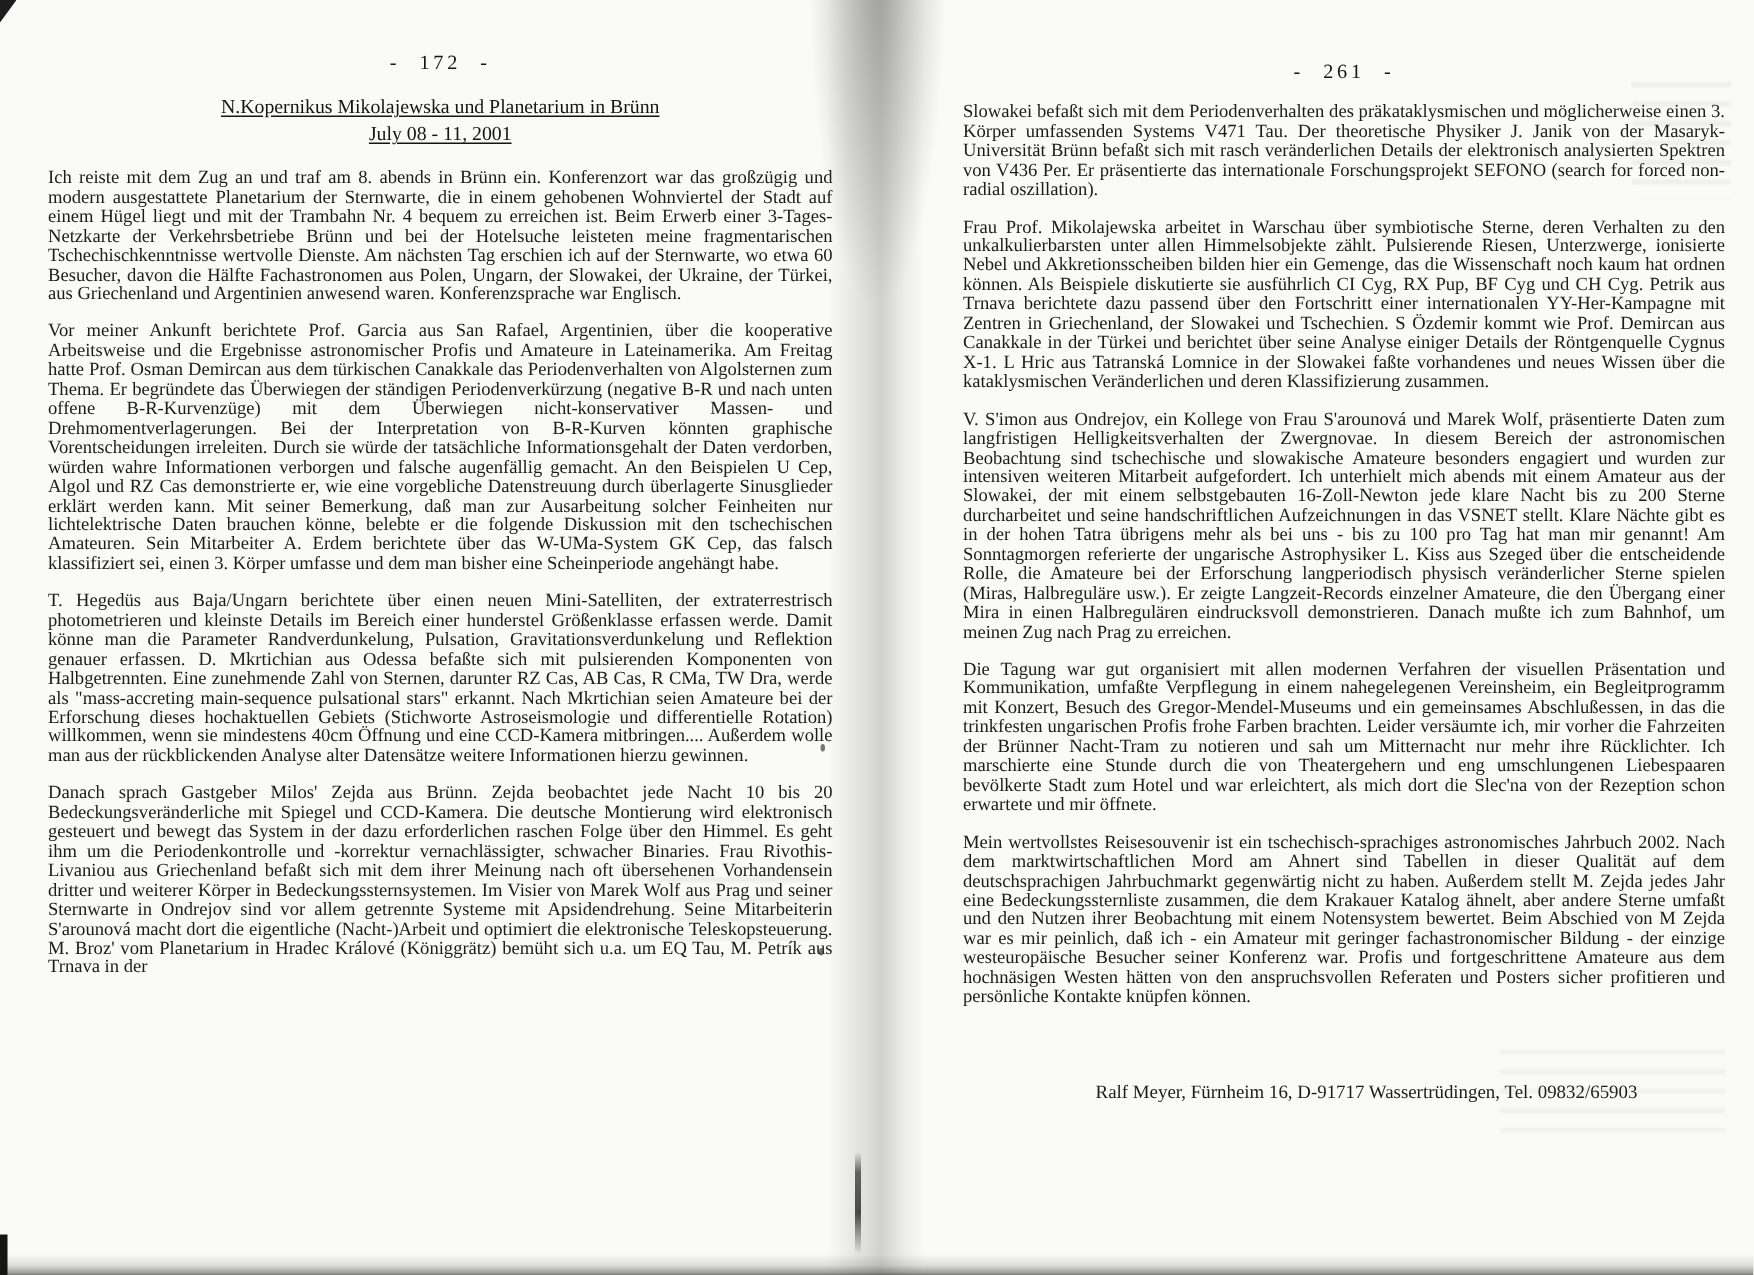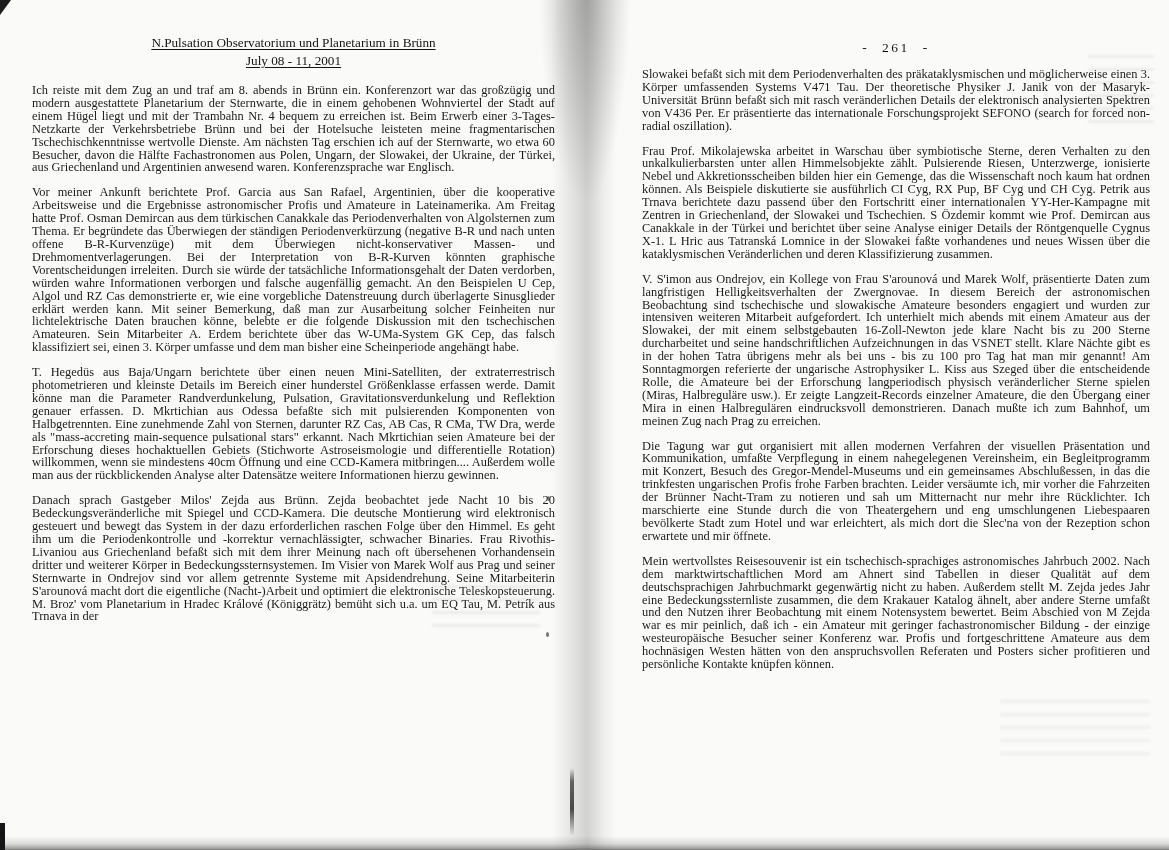--- a/index.html
+++ b/index.html
@@ -114,37 +114,39 @@
     position: absolute; width: 3px; height: 5px;
     background: rgba(60,60,60,0.7); border-radius: 50%;
   }
   .speck-1 { left: 547px; top: 496px; }
   .speck-2 { left: 546px; top: 632px; }
 </style>
 </head>
 <body>
 
 <div class="page-col left-col">
+  <div class="page-num">- 172 -</div>
   <div class="title-block">
-    <div class="title-line">N.Pulsation Observatorium und Planetarium in Brünn</div>
+    <div class="title-line">N.Kopernikus Mikolajewska und Planetarium in Brünn</div>
     <div class="title-line">July 08 - 11, 2001</div>
   </div>
   <p class="para">Ich reiste mit dem Zug an und traf am 8. abends in Brünn ein. Konferenzort war das großzügig und modern ausgestattete Planetarium der Sternwarte, die in einem gehobenen Wohnviertel der Stadt auf einem Hügel liegt und mit der Trambahn Nr. 4 bequem zu erreichen ist. Beim Erwerb einer 3-Tages-Netzkarte der Verkehrsbetriebe Brünn und bei der Hotelsuche leisteten meine fragmentarischen Tschechischkenntnisse wertvolle Dienste. Am nächsten Tag erschien ich auf der Sternwarte, wo etwa 60 Besucher, davon die Hälfte Fachastronomen aus Polen, Ungarn, der Slowakei, der Ukraine, der Türkei, aus Griechenland und Argentinien anwesend waren. Konferenzsprache war Englisch.</p>
   <p class="para">Vor meiner Ankunft berichtete Prof. Garcia aus San Rafael, Argentinien, über die kooperative Arbeitsweise und die Ergebnisse astronomischer Profis und Amateure in Lateinamerika. Am Freitag hatte Prof. Osman Demircan aus dem türkischen Canakkale das Periodenverhalten von Algolsternen zum Thema. Er begründete das Überwiegen der ständigen Periodenverkürzung (negative B-R und nach unten offene B-R-Kurvenzüge) mit dem Überwiegen nicht-konservativer Massen- und Drehmomentverlagerungen. Bei der Interpretation von B-R-Kurven könnten graphische Vorentscheidungen irreleiten. Durch sie würde der tatsächliche Informationsgehalt der Daten verdorben, würden wahre Informationen verborgen und falsche augenfällig gemacht. An den Beispielen U Cep, Algol und RZ Cas demonstrierte er, wie eine vorgebliche Datenstreuung durch überlagerte Sinusglieder erklärt werden kann. Mit seiner Bemerkung, daß man zur Ausarbeitung solcher Feinheiten nur lichtelektrische Daten brauchen könne, belebte er die folgende Diskussion mit den tschechischen Amateuren. Sein Mitarbeiter A. Erdem berichtete über das W-UMa-System GK Cep, das falsch klassifiziert sei, einen 3. Körper umfasse und dem man bisher eine Scheinperiode angehängt habe.</p>
   <p class="para">T. Hegedüs aus Baja/Ungarn berichtete über einen neuen Mini-Satelliten, der extraterrestrisch photometrieren und kleinste Details im Bereich einer hunderstel Größenklasse erfassen werde. Damit könne man die Parameter Randverdunkelung, Pulsation, Gravitationsverdunkelung und Reflektion genauer erfassen. D. Mkrtichian aus Odessa befaßte sich mit pulsierenden Komponenten von Halbgetrennten. Eine zunehmende Zahl von Sternen, darunter RZ Cas, AB Cas, R CMa, TW Dra, werde als "mass-accreting main-sequence pulsational stars" erkannt. Nach Mkrtichian seien Amateure bei der Erforschung dieses hochaktuellen Gebiets (Stichworte Astroseismologie und differentielle Rotation) willkommen, wenn sie mindestens 40cm Öffnung und eine CCD-Kamera mitbringen.... Außerdem wolle man aus der rückblickenden Analyse alter Datensätze weitere Informationen hierzu gewinnen.</p>
   <p class="para">Danach sprach Gastgeber Milos' Zejda aus Brünn. Zejda beobachtet jede Nacht 10 bis 20 Bedeckungsveränderliche mit Spiegel und CCD-Kamera. Die deutsche Montierung wird elektronisch gesteuert und bewegt das System in der dazu erforderlichen raschen Folge über den Himmel. Es geht ihm um die Periodenkontrolle und -korrektur vernachlässigter, schwacher Binaries. Frau Rivothis-Livaniou aus Griechenland befaßt sich mit dem ihrer Meinung nach oft übersehenen Vorhandensein dritter und weiterer Körper in Bedeckungssternsystemen. Im Visier von Marek Wolf aus Prag und seiner Sternwarte in Ondrejov sind vor allem getrennte Systeme mit Apsidendrehung. Seine Mitarbeiterin S'arounová macht dort die eigentliche (Nacht-)Arbeit und optimiert die elektronische Teleskopsteuerung. M. Broz' vom Planetarium in Hradec Králové (Königgrätz) bemüht sich u.a. um EQ Tau, M. Petrík aus Trnava in der</p>
 </div>
 
 <div class="page-col right-col">
   <div class="page-num">- 261 -</div>
   <p class="para">Slowakei befaßt sich mit dem Periodenverhalten des präkataklysmischen und möglicherweise einen 3. Körper umfassenden Systems V471 Tau. Der theoretische Physiker J. Janik von der Masaryk-Universität Brünn befaßt sich mit rasch veränderlichen Details der elektronisch analysierten Spektren von V436 Per. Er präsentierte das internationale Forschungsprojekt SEFONO (search for forced non-radial oszillation).</p>
   <p class="para">Frau Prof. Mikolajewska arbeitet in Warschau über symbiotische Sterne, deren Verhalten zu den unkalkulierbarsten unter allen Himmelsobjekte zählt. Pulsierende Riesen, Unterzwerge, ionisierte Nebel und Akkretionsscheiben bilden hier ein Gemenge, das die Wissenschaft noch kaum hat ordnen können. Als Beispiele diskutierte sie ausführlich CI Cyg, RX Pup, BF Cyg und CH Cyg. Petrik aus Trnava berichtete dazu passend über den Fortschritt einer internationalen YY-Her-Kampagne mit Zentren in Griechenland, der Slowakei und Tschechien. S Özdemir kommt wie Prof. Demircan aus Canakkale in der Türkei und berichtet über seine Analyse einiger Details der Röntgenquelle Cygnus X-1. L Hric aus Tatranská Lomnice in der Slowakei faßte vorhandenes und neues Wissen über die kataklysmischen Veränderlichen und deren Klassifizierung zusammen.</p>
   <p class="para">V. S'imon aus Ondrejov, ein Kollege von Frau S'arounová und Marek Wolf, präsentierte Daten zum langfristigen Helligkeitsverhalten der Zwergnovae. In diesem Bereich der astronomischen Beobachtung sind tschechische und slowakische Amateure besonders engagiert und wurden zur intensiven weiteren Mitarbeit aufgefordert. Ich unterhielt mich abends mit einem Amateur aus der Slowakei, der mit einem selbstgebauten 16-Zoll-Newton jede klare Nacht bis zu 200 Sterne durcharbeitet und seine handschriftlichen Aufzeichnungen in das VSNET stellt. Klare Nächte gibt es in der hohen Tatra übrigens mehr als bei uns - bis zu 100 pro Tag hat man mir genannt! Am Sonntagmorgen referierte der ungarische Astrophysiker L. Kiss aus Szeged über die entscheidende Rolle, die Amateure bei der Erforschung langperiodisch physisch veränderlicher Sterne spielen (Miras, Halbreguläre usw.). Er zeigte Langzeit-Records einzelner Amateure, die den Übergang einer Mira in einen Halbregulären eindrucksvoll demonstrieren. Danach mußte ich zum Bahnhof, um meinen Zug nach Prag zu erreichen.</p>
   <p class="para">Die Tagung war gut organisiert mit allen modernen Verfahren der visuellen Präsentation und Kommunikation, umfaßte Verpflegung in einem nahegelegenen Vereinsheim, ein Begleitprogramm mit Konzert, Besuch des Gregor-Mendel-Museums und ein gemeinsames Abschlußessen, in das die trinkfesten ungarischen Profis frohe Farben brachten. Leider versäumte ich, mir vorher die Fahrzeiten der Brünner Nacht-Tram zu notieren und sah um Mitternacht nur mehr ihre Rücklichter. Ich marschierte eine Stunde durch die von Theatergehern und eng umschlungenen Liebespaaren bevölkerte Stadt zum Hotel und war erleichtert, als mich dort die Slec'na von der Rezeption schon erwartete und mir öffnete.</p>
   <p class="para">Mein wertvollstes Reisesouvenir ist ein tschechisch-sprachiges astronomisches Jahrbuch 2002. Nach dem marktwirtschaftlichen Mord am Ahnert sind Tabellen in dieser Qualität auf dem deutschsprachigen Jahrbuchmarkt gegenwärtig nicht zu haben. Außerdem stellt M. Zejda jedes Jahr eine Bedeckungssternliste zusammen, die dem Krakauer Katalog ähnelt, aber andere Sterne umfaßt und den Nutzen ihrer Beobachtung mit einem Notensystem bewertet. Beim Abschied von M Zejda war es mir peinlich, daß ich - ein Amateur mit geringer fachastronomischer Bildung - der einzige westeuropäische Besucher seiner Konferenz war. Profis und fortgeschrittene Amateure aus dem hochnäsigen Westen hätten von den anspruchsvollen Referaten und Posters sicher profitieren und persönliche Kontakte knüpfen können.</p>
+  <div class="signature">Ralf Meyer, Fürnheim 16, D-91717 Wassertrüdingen, Tel. 09832/65903</div>
 </div>
 
 <div class="gutter-shadow"></div>
 <div class="gutter-top-shadow"></div>
 <div class="binding-line"></div>
 <div class="bottom-edge-shadow"></div>
 <div class="corner-mark-tl"></div>
 <div class="edge-mark-bl"></div>
 <div class="ghost ghost-1"></div>
 <div class="ghost ghost-2"></div>

